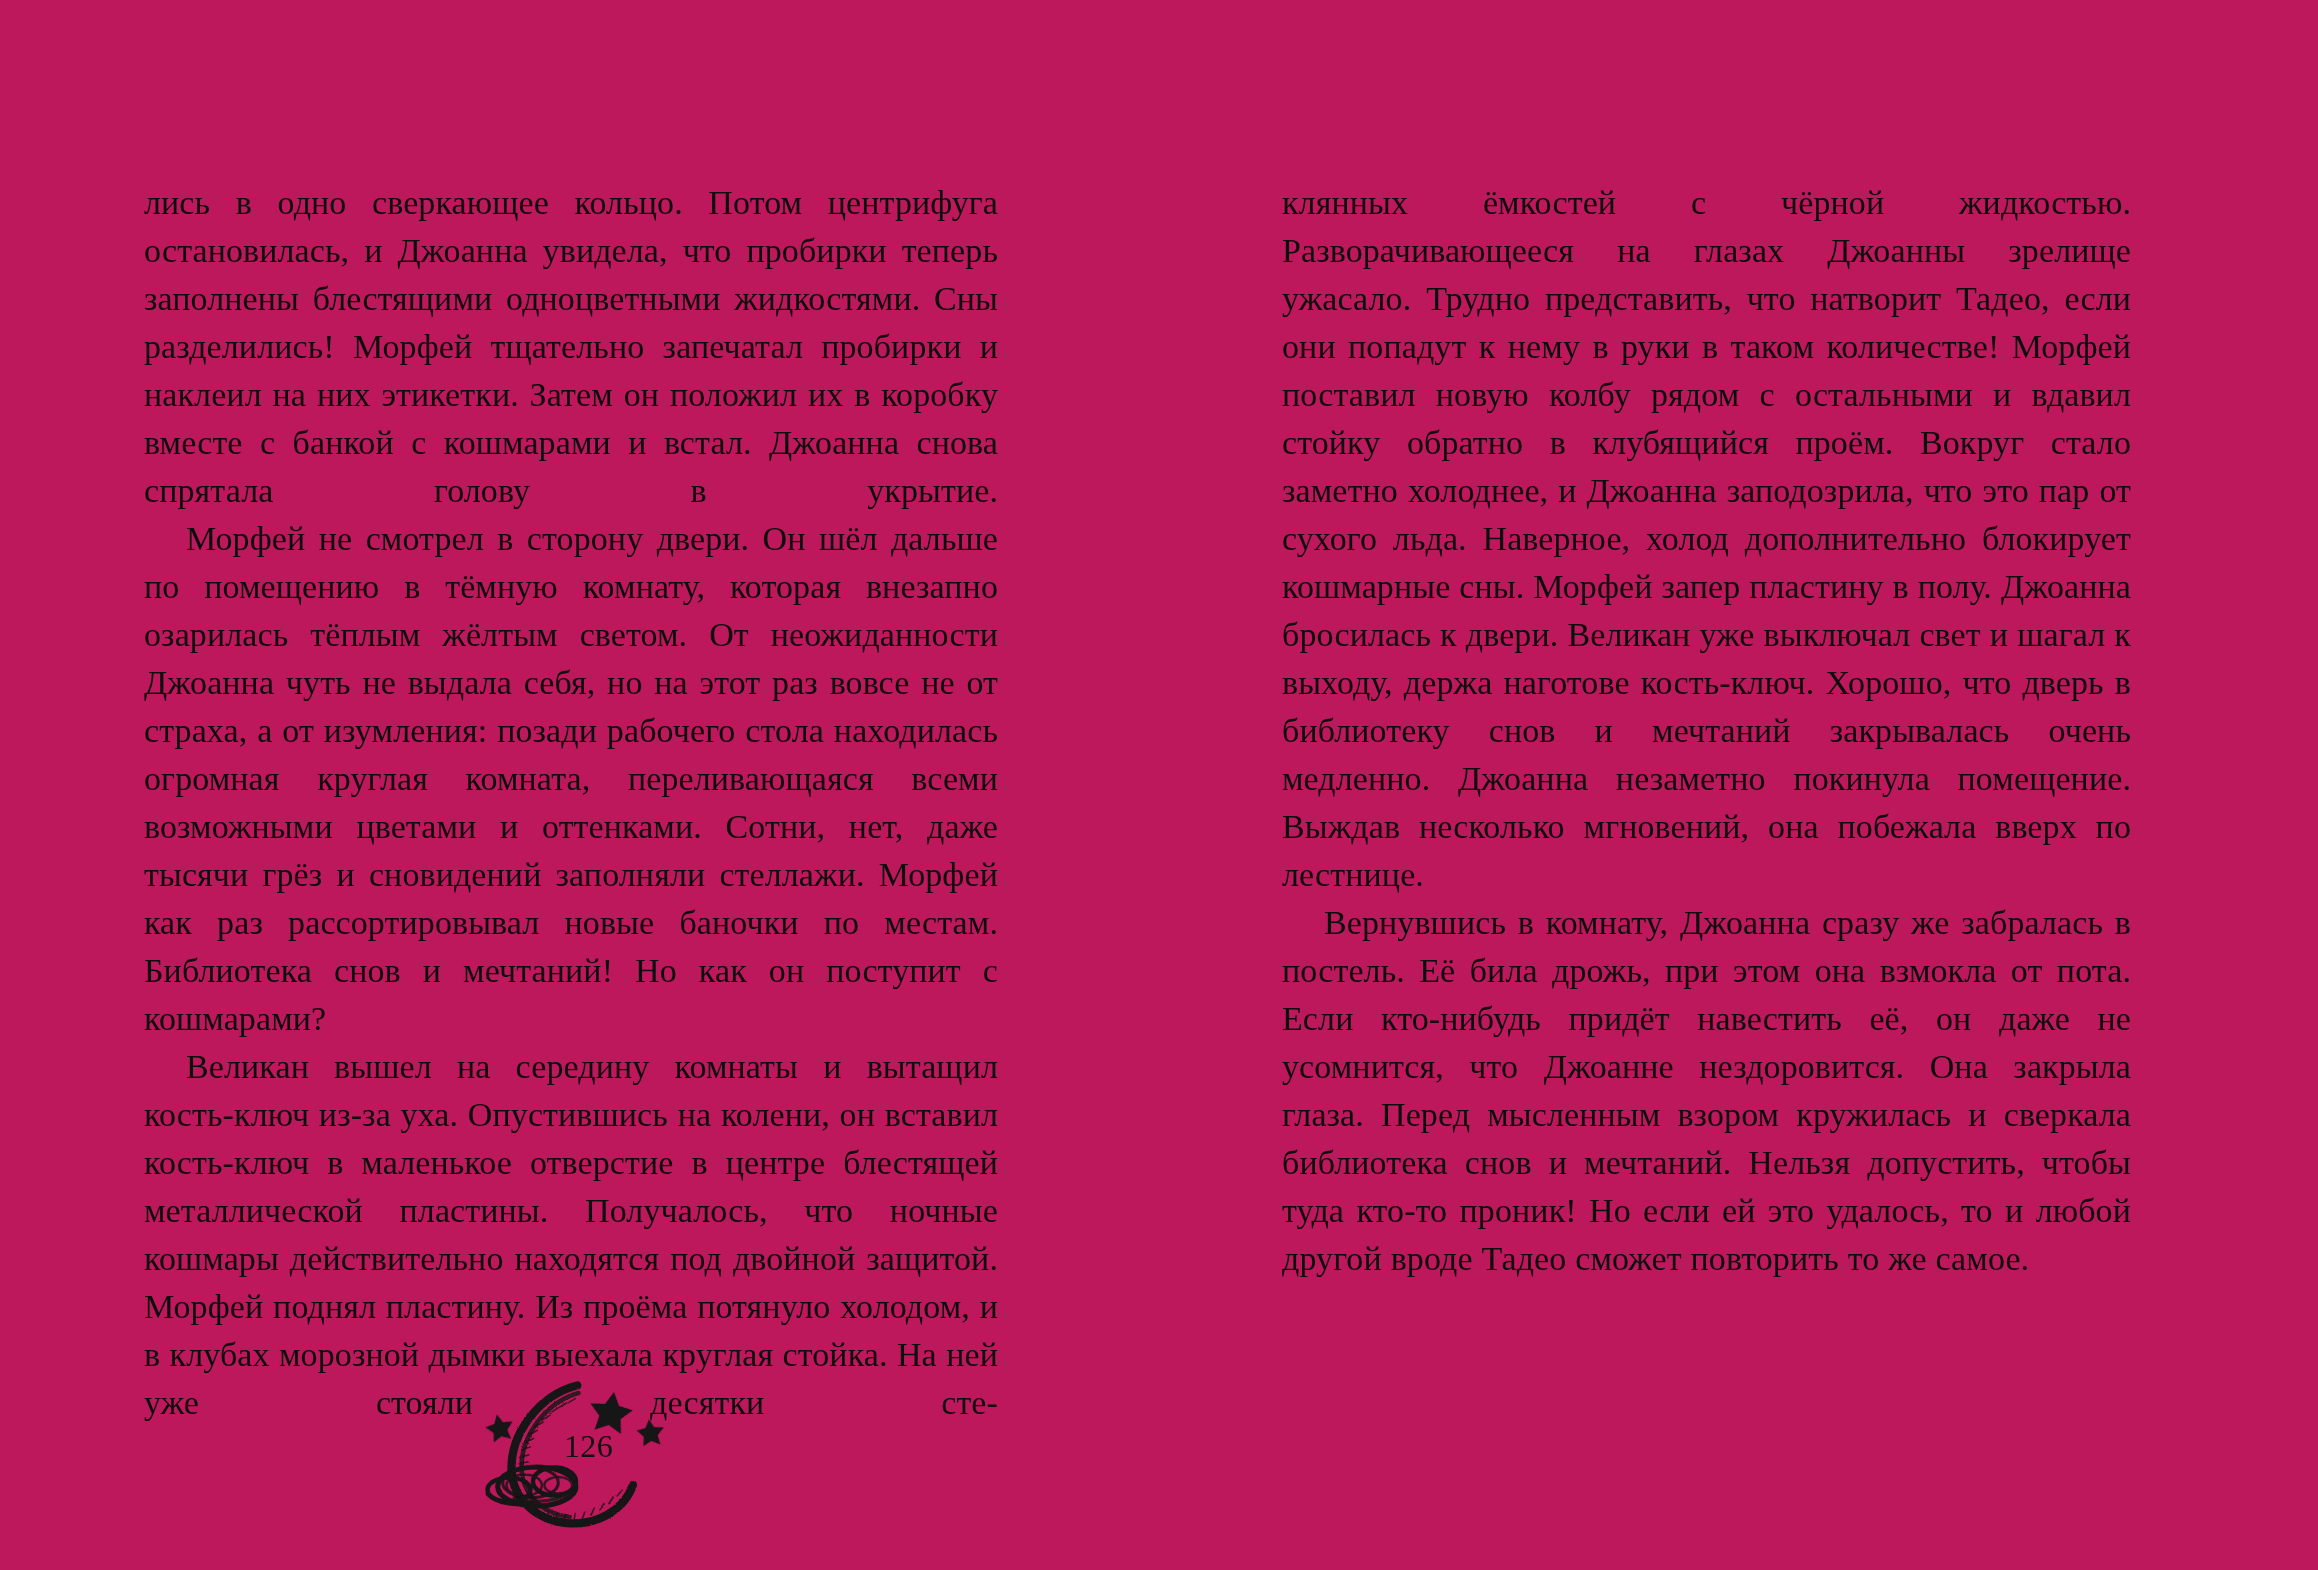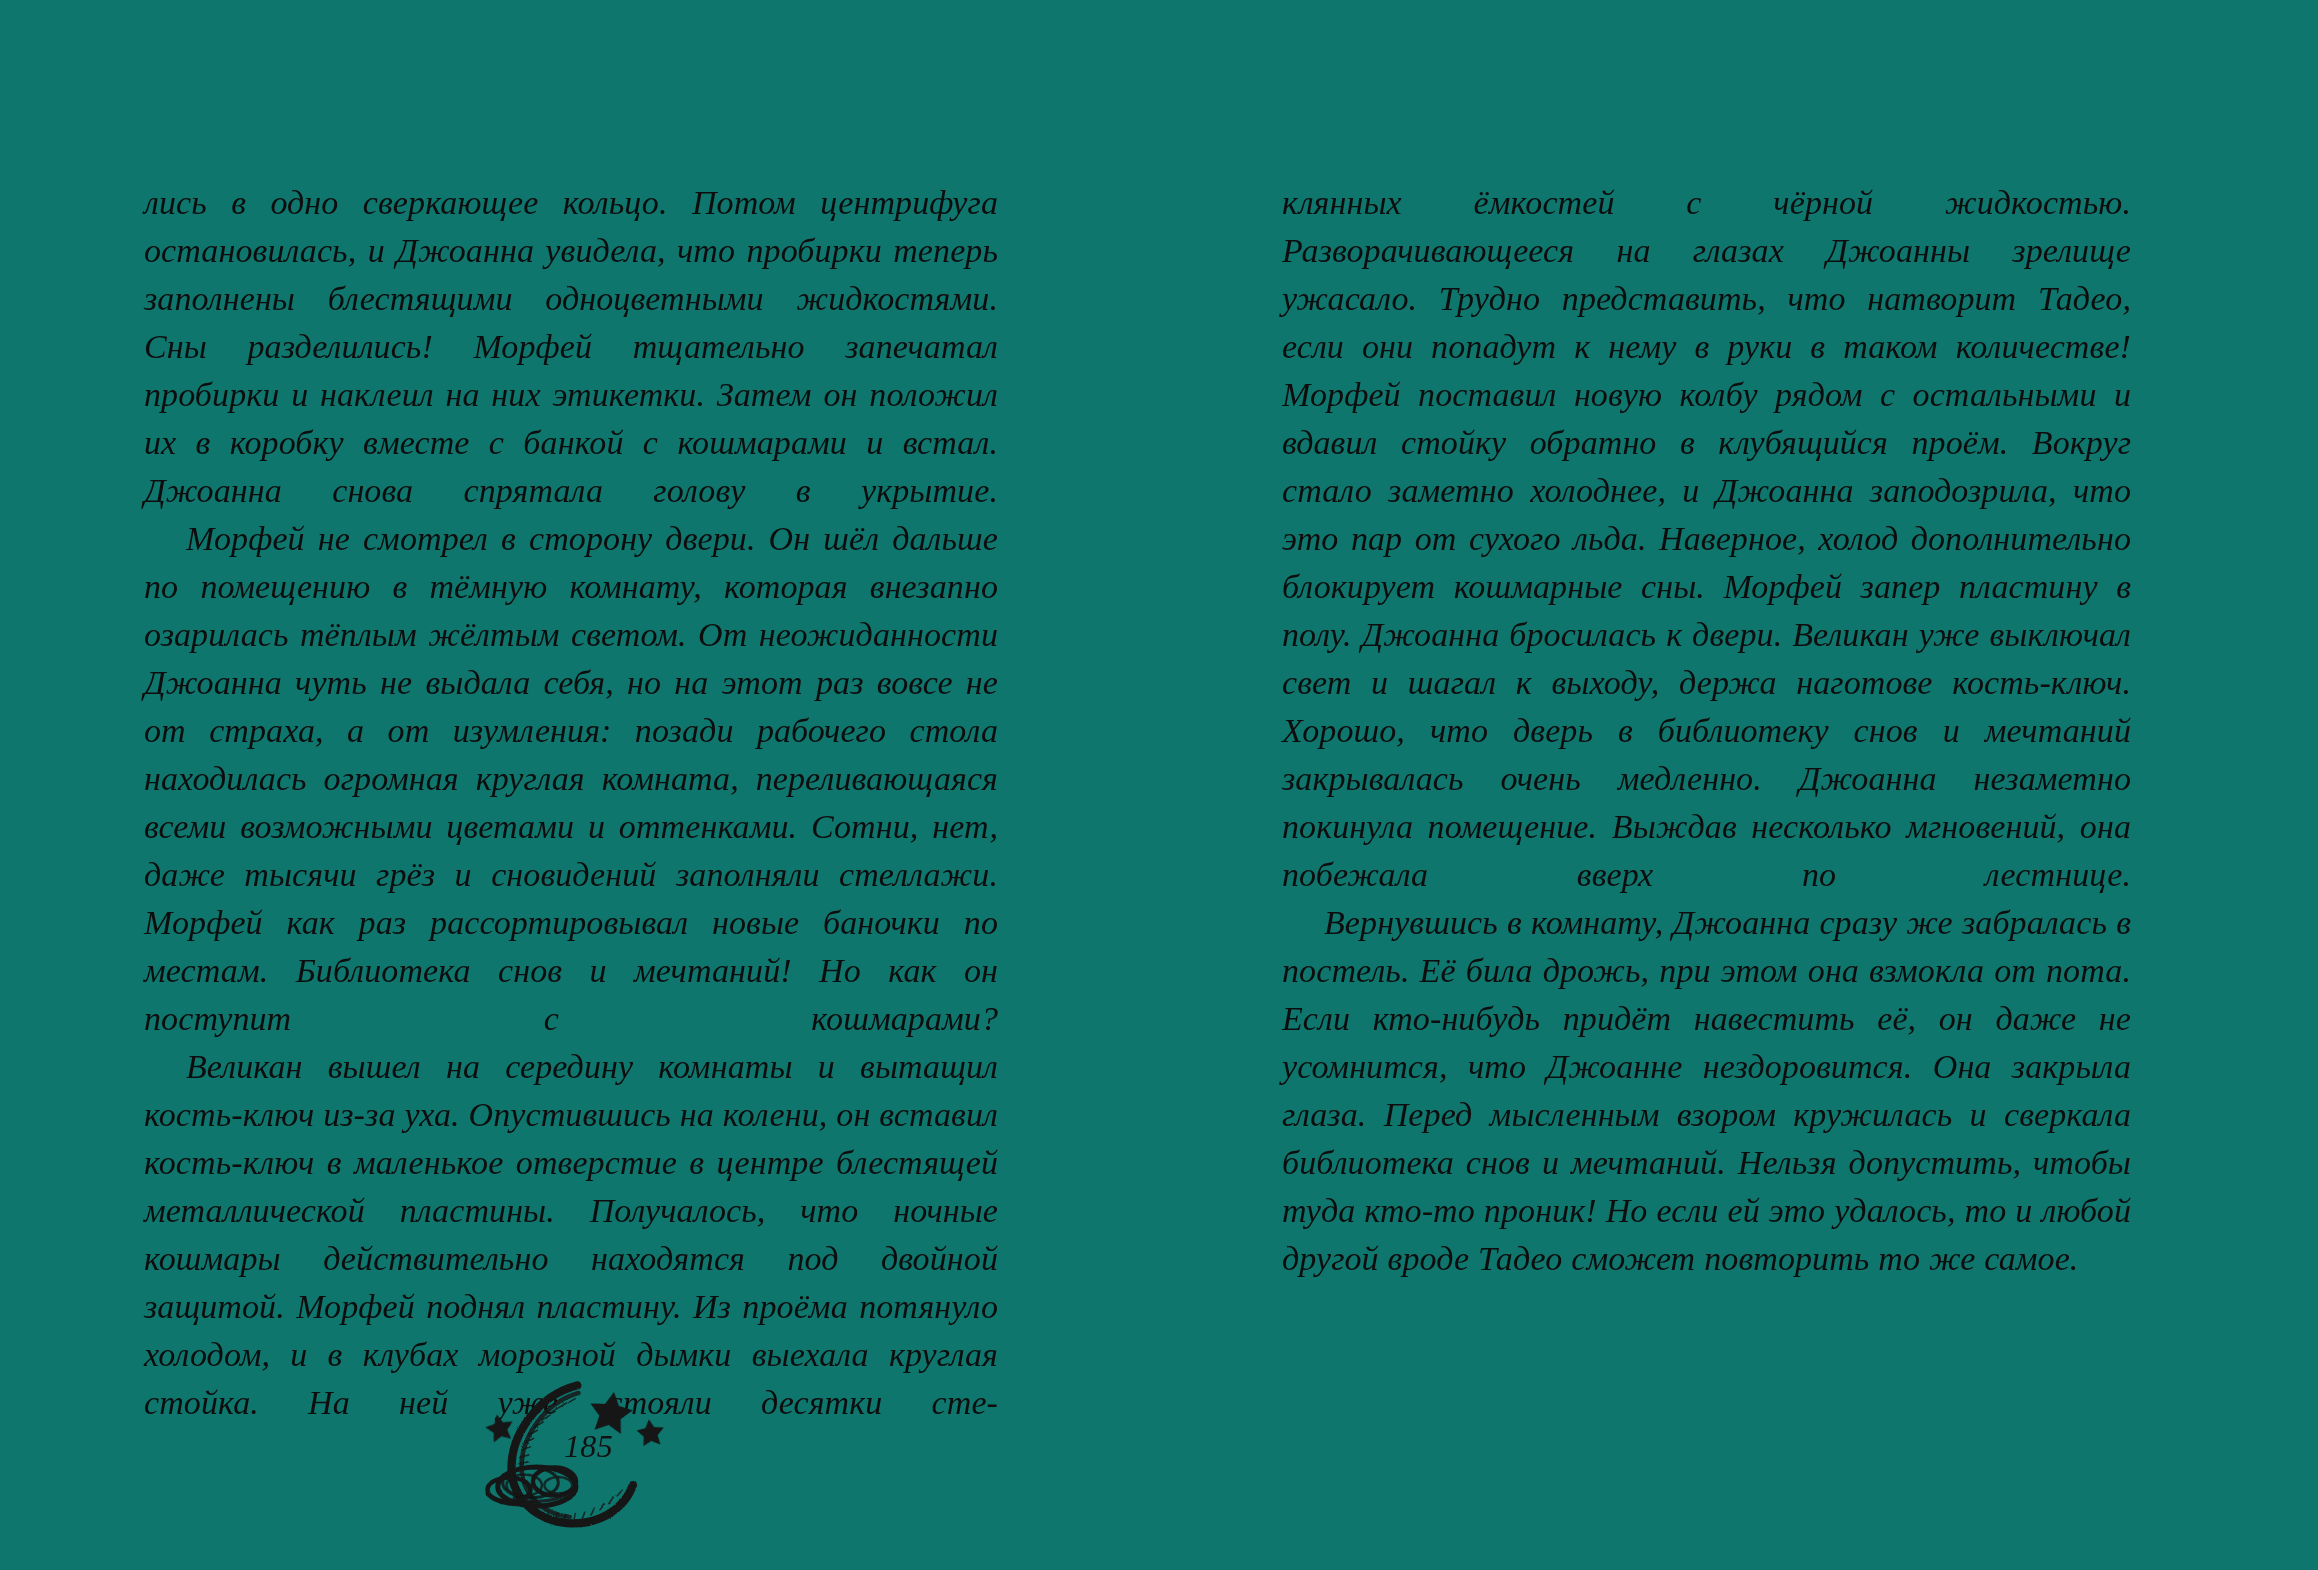--- a/index.html
+++ b/index.html
@@ -14,22 +14,21 @@
     position: relative;
     overflow: hidden;
     font-family: "Liberation Serif", "DejaVu Serif", serif;
     color: #0d0d0d;
     -webkit-font-smoothing: antialiased;
   }
 
   .page {
     position: absolute;
     inset: 0;
-    background: #0f766e;
-    font-style: italic;
+    background: #be185d;
   }
 
   
   .columns {
     position: absolute;
     top: 179px;
     left: 0;
     width: 2319px;
   }
   .col {
@@ -157,17 +156,17 @@
         <path d="M112 196 C 140 206, 176 202, 202 188" stroke-width="5" stroke-opacity="0.85"></path>
       </g>
 
       <g filter="url(#rough2)" fill="#141414">
         <path d="M86 64 l7 14 15 2 -11 11 3 15 -14 -7 -14 7 3 -15 -11 -11 15 -2 z" transform="rotate(-12 86 70)"></path>
         <path d="M268 28 l11 21 23 3 -17 17 4 23 -21 -11 -21 11 4 -23 -17 -17 23 -3 z" transform="rotate(9 268 42)"></path>
         <path d="M326 72 l7 13 15 2 -11 11 3 15 -14 -7 -13 7 2 -15 -10 -11 14 -2 z" transform="rotate(-6 326 78)"></path>
       </g>
     </svg>
 
-    <div class="folio">185</div>
+    <div class="folio">126</div>
   </div>
 
 </div>
 
 
 </body></html>

